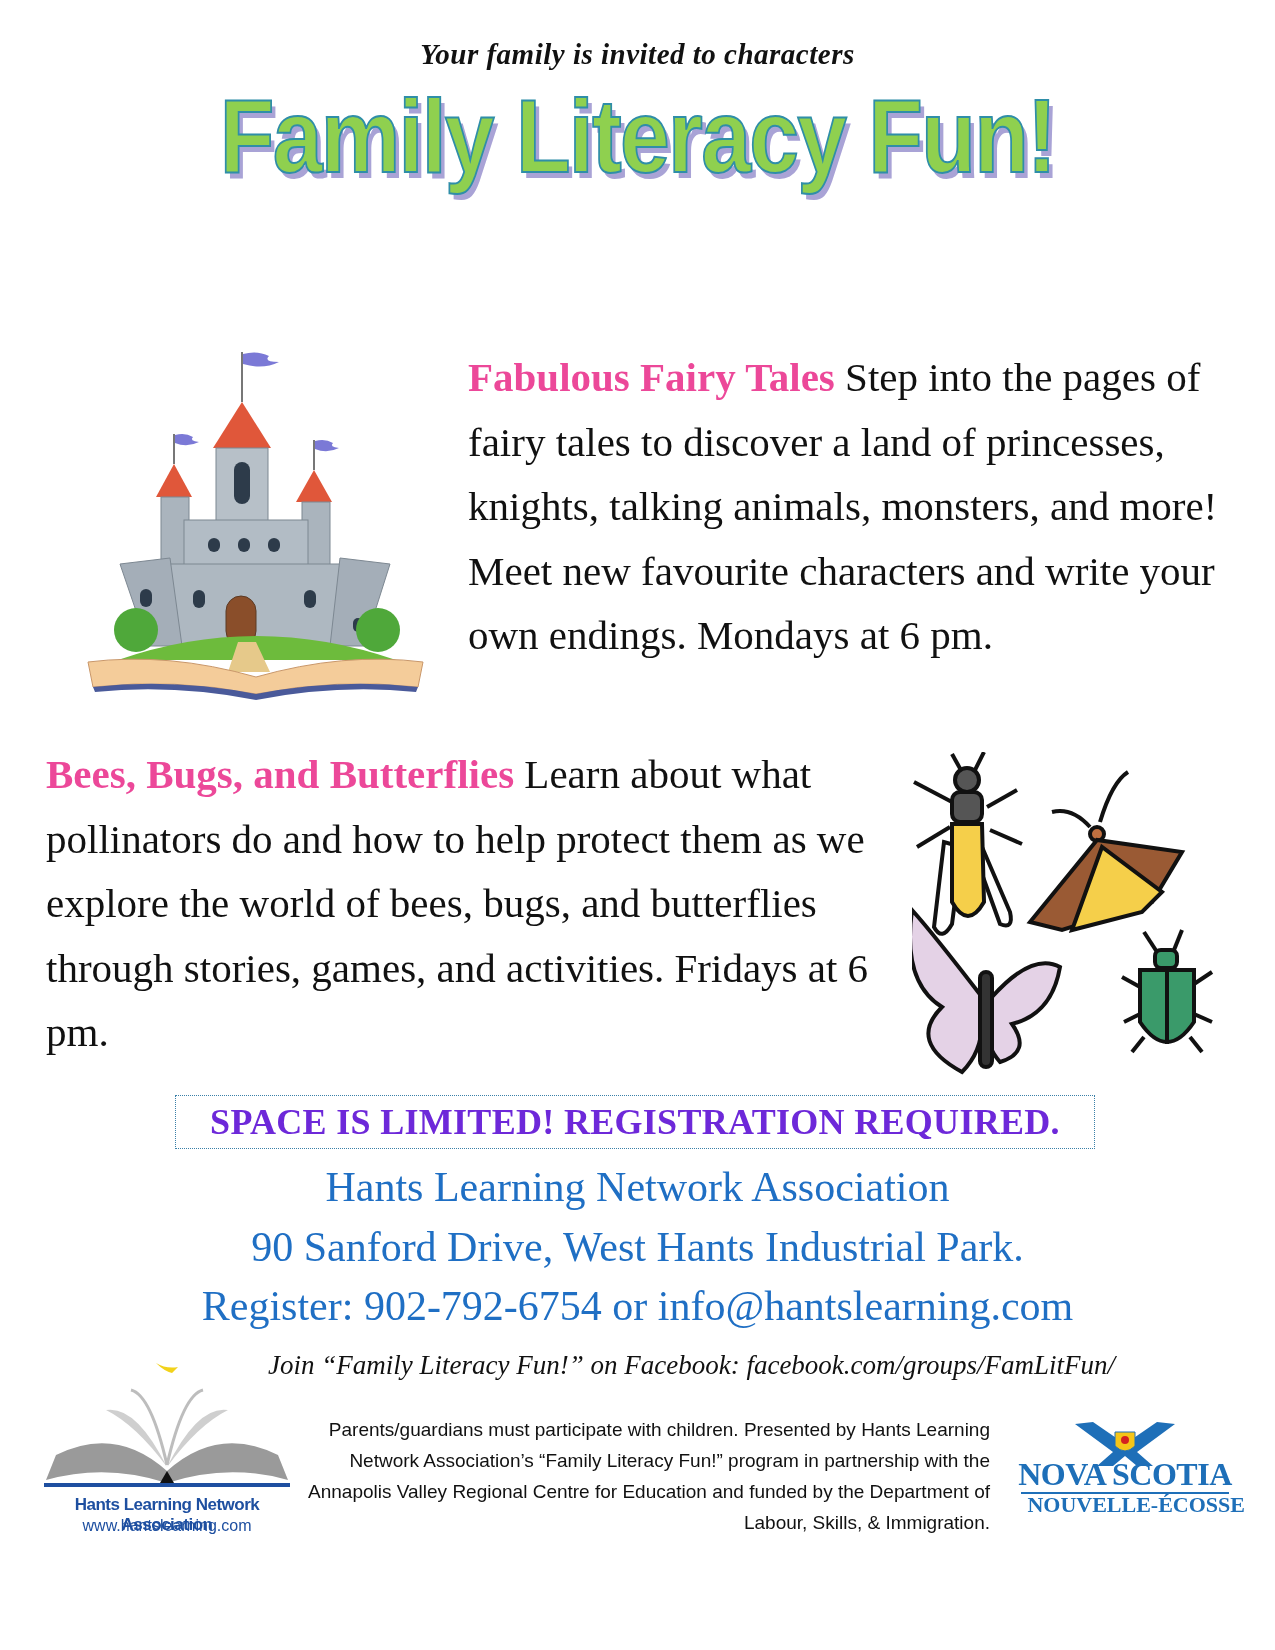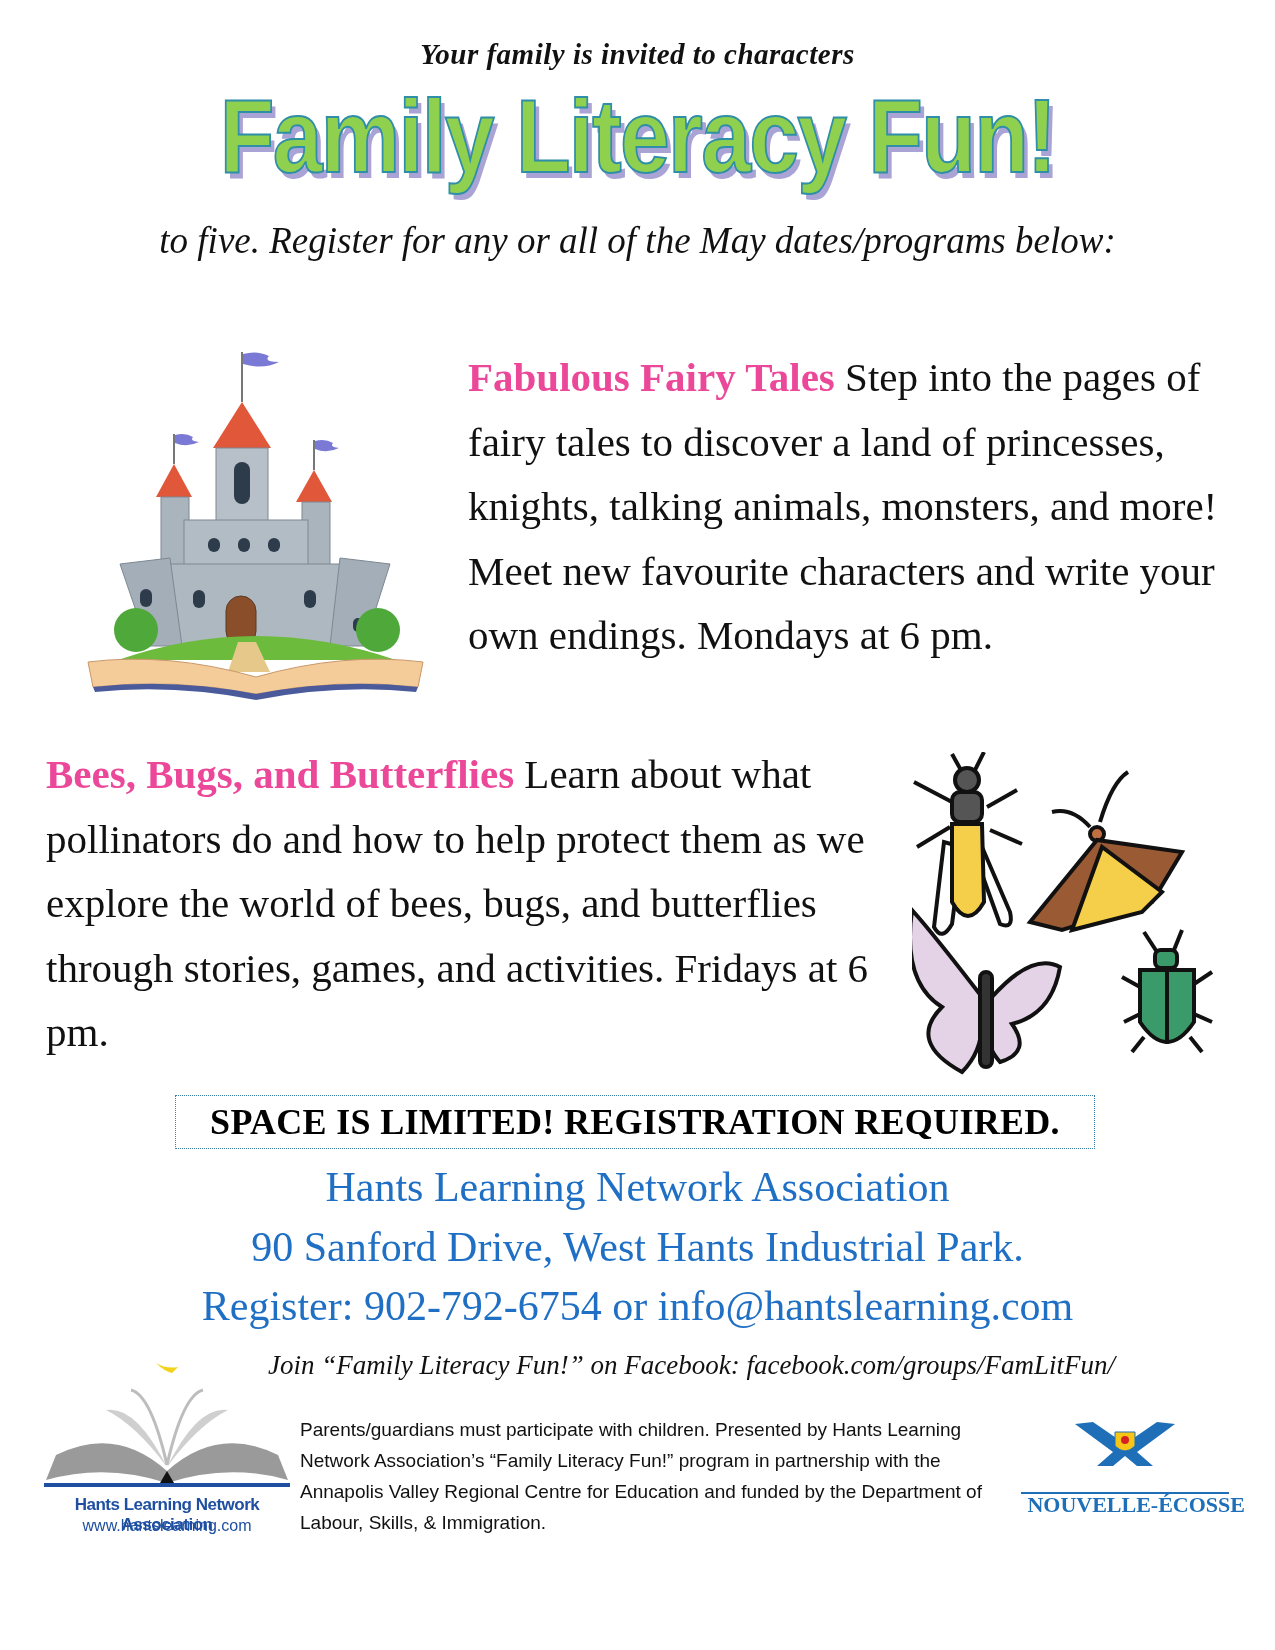--- a/index.html
+++ b/index.html
@@ -14,47 +14,46 @@
   .tagline b { font-style:italic; }
 
   .castle { left:78px; top:342px; width:355px; height:365px; }
   .fairy { left:468px; top:345px; width:790px; font-size:41px; line-height:64.5px; }
   .prog-title { color:#ec4899; font-weight:bold; }
 
   .bees { left:46px; top:742px; width:880px; font-size:41px; line-height:64.5px; }
   .bugs { left:912px; top:752px; width:345px; height:330px; }
 
   .space-box { left:175px; top:1095px; width:920px; height:54px; border:1.5px dotted #3a80a8; box-sizing:border-box; text-align:center; }
-  .space-text { font-family:"Liberation Serif", serif; font-weight:bold; font-size:36px; color:#000000; line-height:52px; letter-spacing:0.3px; }
+  .space-text { font-family:"Liberation Serif", serif; font-weight:bold; font-size:36px; color:#6d28d9; line-height:52px; letter-spacing:0.3px; }
 
   .blue-line { color:#1f6fc4; font-size:42px; }
   .hants { top:1163px; }
   .addr  { top:1223px; }
   .reg   { top:1282px;text-align:center; }
 
   .fb { top:1350px; left:268px; font-size:27px; font-style:italic; }
 
   .logo { left:36px; top:1355px; width:262px; height:190px; }
   .logo-name { position:absolute; left:0; top:140px; width:262px; text-align:center; font-family:"Liberation Sans", sans-serif; font-weight:bold; font-size:17px; color:#1e4fa0; letter-spacing:-0.5px; }
   .logo-url { position:absolute; left:0; top:162px; width:262px; text-align:center; font-family:"Liberation Sans", sans-serif; font-size:16px; color:#1e4fa0; }
 
-  .disclaimer { left:300px; top:1414px; width:690px; text-align:left; font-family:"Liberation Sans", "DejaVu Sans", sans-serif; font-size:19px; line-height:31px; color:#111; }
+  .disclaimer { left:300px; top:1414px; width:690px; text-align:right; font-family:"Liberation Sans", "DejaVu Sans", sans-serif; font-size:19px; line-height:31px; color:#111; }
 
   .ns { left:1005px; top:1418px; width:240px; height:100px; }
   .ns-main { position:absolute; left:0; top:38px; width:240px; text-align:center; font-family:"Liberation Serif", serif; font-weight:bold; font-size:32px; color:#1e6fb8; letter-spacing:-0.5px; }
   .ns-rule { position:absolute; left:16px; top:74px; width:208px; height:1.5px; background:#1e6fb8; }
   .ns-sub { position:absolute; left:0; top:74px; width:240px; text-align:right; font-family:"Liberation Serif", serif; font-weight:bold; font-size:22px; color:#1e6fb8; }
 </style>
 </head>
 <body>
 
 <div class="abs center invite">Your family is invited to characters</div>
 <div class="abs center title">Family Literacy Fun!</div>
 <div class="abs center tagline">
-  <div>to five. Register for any or all of the May dates/programs below:</div>
 </div>
 
 <div class="abs castle">
   <svg width="355" height="365" viewBox="0 0 355 365">
 
     <line x1="164" y1="10" x2="164" y2="60" stroke="#777" stroke-width="2"></line>
     <path d="M165 12 q14 -4 26 2 q-6 6 10 6 q-16 8 -36 2z" fill="#7b79d6"></path>
     <line x1="96" y1="92" x2="96" y2="122" stroke="#777" stroke-width="2"></line>
     <path d="M97 93 q10 -3 18 2 q-4 4 6 5 q-12 6 -24 1z" fill="#7b79d6"></path>
     <line x1="236" y1="98" x2="236" y2="128" stroke="#777" stroke-width="2"></line>
@@ -181,15 +180,16 @@
 </div>
 
 <div class="abs disclaimer">Parents/guardians must participate with children. Presented by Hants Learning Network Association’s “Family Literacy Fun!” program in partnership with the Annapolis Valley Regional Centre for Education and funded by the Department of Labour, Skills, &amp; Immigration.</div>
 
 <div class="abs ns">
   <svg width="240" height="50" viewBox="0 0 240 50" style="position:absolute;left:0;top:0;">
     <path d="M70 6 L88 4 L120 26 L152 4 L170 6 L132 34 L148 48 L132 48 L120 38 L108 48 L92 48 L108 34 Z" fill="#1e6fb8"></path>
     <path d="M110 14 L130 14 L130 28 Q120 38 110 28 Z" fill="#f5c518" stroke="#1e6fb8" stroke-width="1"></path>
     <circle cx="120" cy="22" r="4" fill="#d42020"></circle>
   </svg>
+  <div class="ns-main">NOVA SCOTIA</div>
   <div class="ns-rule"></div>
   <div class="ns-sub">NOUVELLE-ÉCOSSE</div>
 </div>
 
 </body></html>

